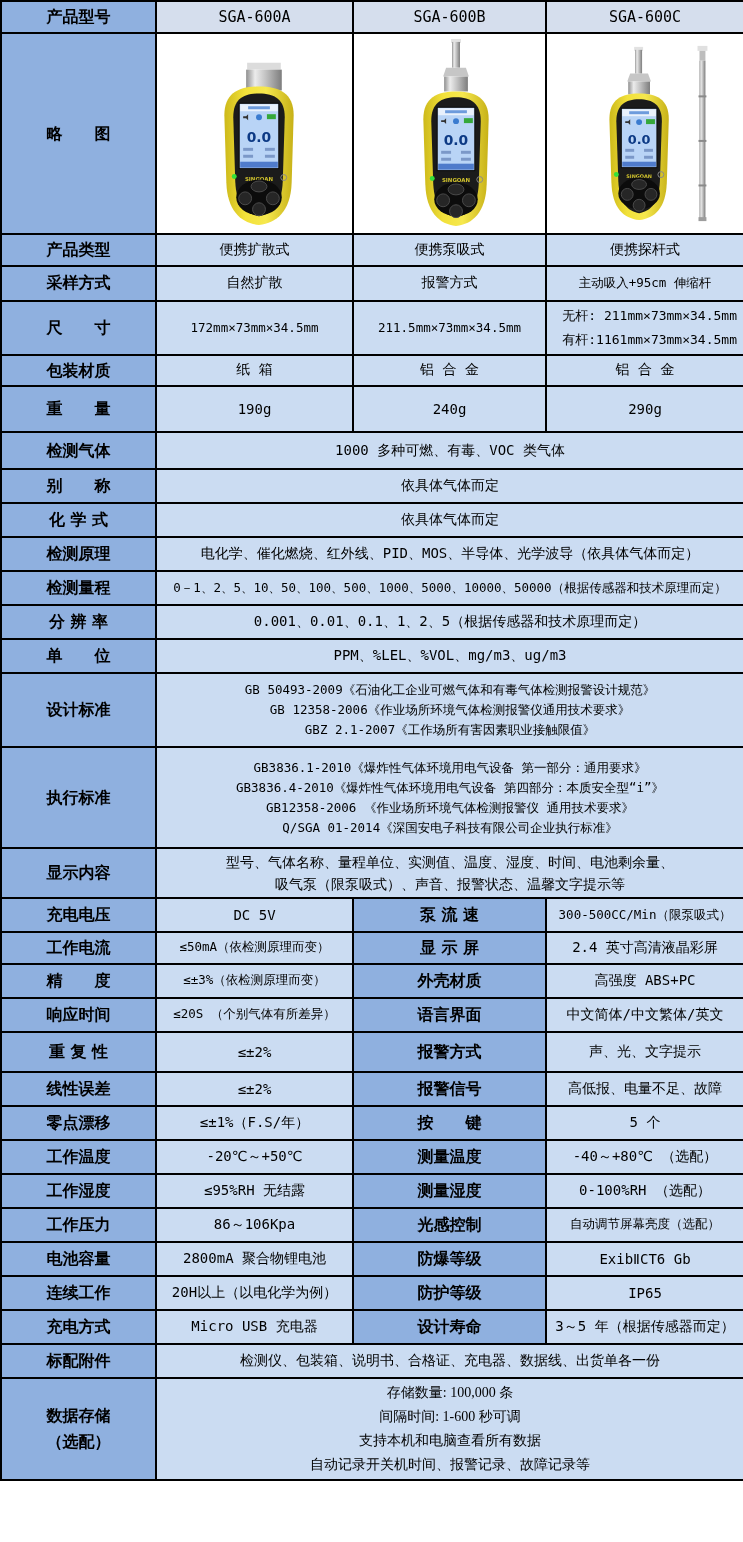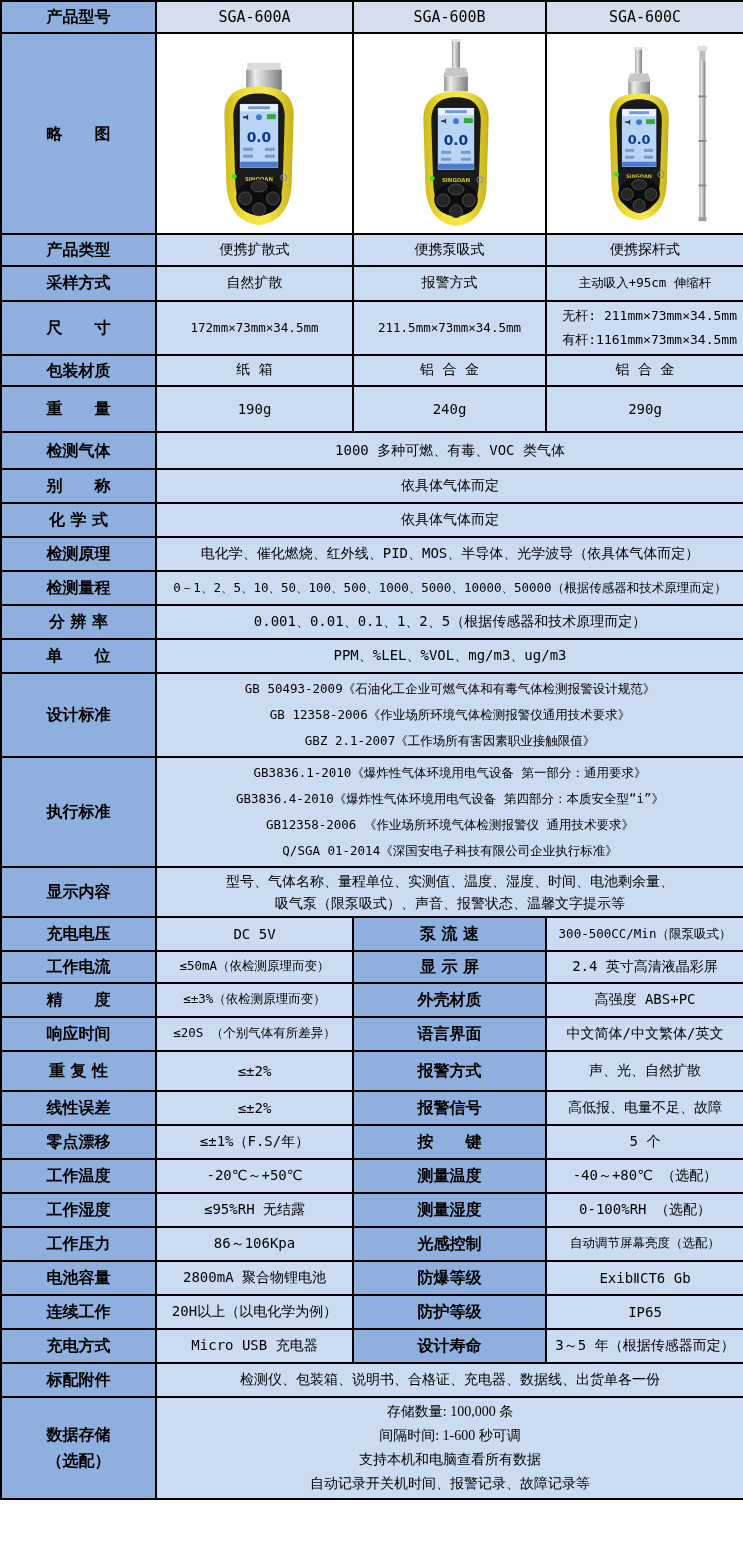--- a/index.html
+++ b/index.html
@@ -7,21 +7,21 @@
   table.spec{border-collapse:collapse;table-layout:fixed;width:743px;
     font-family:"DejaVu Sans","Liberation Sans",sans-serif;}
   table.spec td{border:2px solid #000;padding:2px 6px;color:#000;vertical-align:middle;overflow:hidden;}
   td.lbl{background:#8FB0DF;font-weight:bold;font-size:16px;text-align:center;padding:2px 1px;white-space:pre-line;line-height:1.6;}
   td.hdr{background:#D5DEED;text-align:center;font-size:15px;
     font-family:"DejaVu Sans Mono","DejaVu Sans",monospace;}
   td.val{background:#CBDCF2;font-size:14px;text-align:center;padding-left:9px;white-space:pre-line;
     font-family:"DejaVu Sans Mono","DejaVu Sans",sans-serif;}
   td.valc{text-align:center;padding-left:2px;}
   td.sm{font-size:12.5px;}
-  td.lh26{line-height:26px;}
+  td.lh26{line-height:20px;}
   td.lh22{line-height:22px;}
   td.lh25{line-height:24px;font-family:Liberation Serif, serif;}
   td.img{background:#fff;text-align:center;padding:0;}
   td.dim-c{text-align:right;padding-left:8px;font-size:13px;line-height:24px;}
   svg{display:block;margin:0 auto;}
 </style>
 </head>
 <body>
 
 <div class="wrap">
@@ -274,21 +274,21 @@
 <tr style="height:34px">
   <td class="lbl">响应时间</td>
   <td class="val sm">≤20S （个别气体有所差异）</td>
   <td class="lbl">语言界面</td>
   <td class="val">中文简体/中文繁体/英文</td>
 </tr>
 <tr style="height:40px">
   <td class="lbl">重 复 性</td>
   <td class="val">≤±2%</td>
   <td class="lbl">报警方式</td>
-  <td class="val">声、光、自然扩散</td>
+  <td class="val">声、光、文字提示</td>
 </tr>
 <tr style="height:34px">
   <td class="lbl">线性误差</td>
   <td class="val">≤±2%</td>
   <td class="lbl">报警信号</td>
   <td class="val">高低报、电量不足、故障</td>
 </tr>
 <tr style="height:34px">
   <td class="lbl">零点漂移</td>
   <td class="val">≤±1%（F.S/年）</td>

